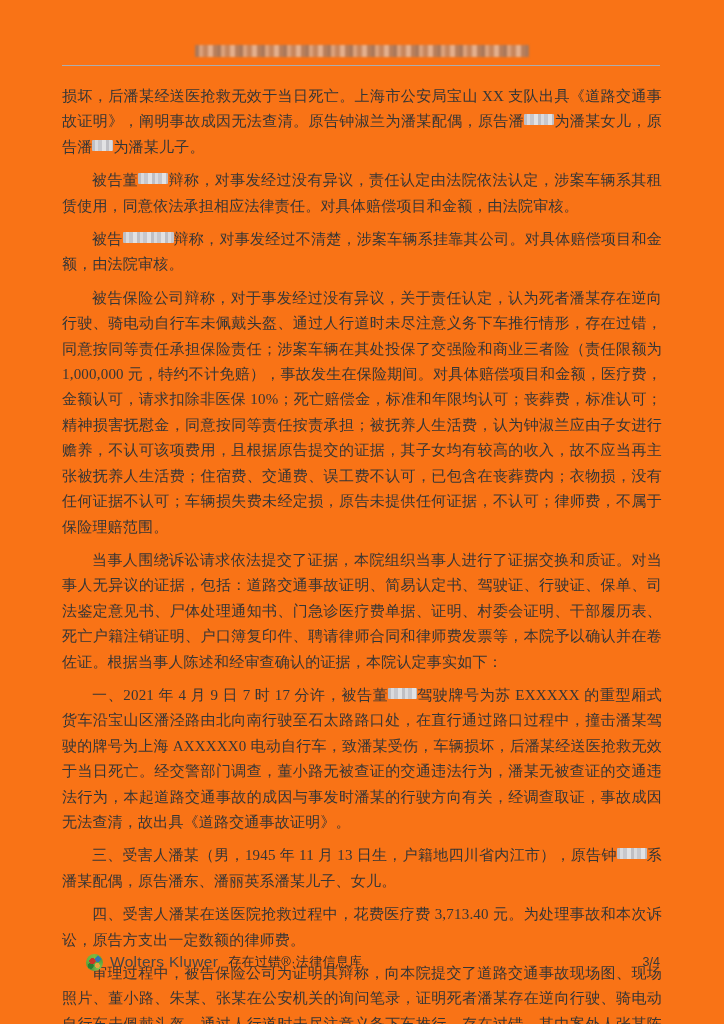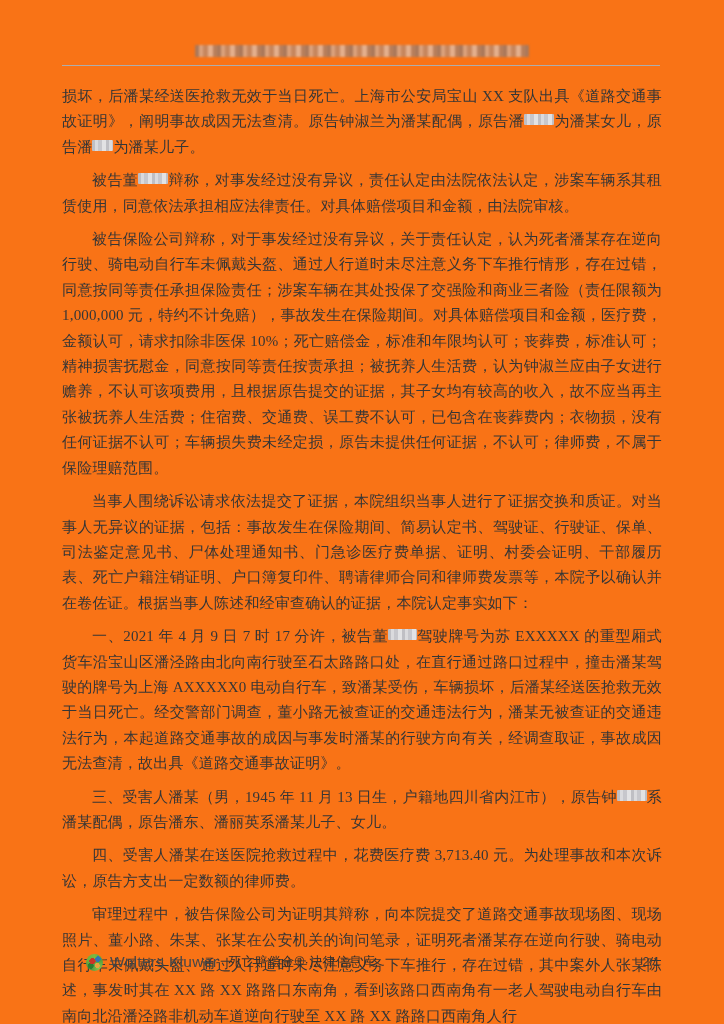--- a/index.html
+++ b/index.html
@@ -83,30 +83,31 @@
 <div class="page">
 
   <header class="doc-header">
     <div class="title-redact"></div>
     <div class="header-rule"></div>
   </header>
 
   <main class="content">
       <p class="para">损坏，后潘某经送医抢救无效于当日死亡。上海市公安局宝山 XX 支队出具《道路交通事故证明》，阐明事故成因无法查清。原告钟淑兰为潘某配偶，原告潘<span class="redact" style="width: 2em;"></span>为潘某女儿，原告潘<span class="redact" style="width: 1.4em;"></span>为潘某儿子。</p>
       <p class="para indent">被告董<span class="redact" style="width: 2em;"></span>辩称，对事发经过没有异议，责任认定由法院依法认定，涉案车辆系其租赁使用，同意依法承担相应法律责任。对具体赔偿项目和金额，由法院审核。</p>
+      <p class="para indent">被告<span class="redact" style="width: 3.4em;"></span>辩称，对事发经过不清楚，涉案车辆系挂靠其公司。对具体赔偿项目和金额，由法院审核。</p>
       <p class="para indent">被告保险公司辩称，对于事发经过没有异议，关于责任认定，认为死者潘某存在逆向行驶、骑电动自行车未佩戴头盔、通过人行道时未尽注意义务下车推行情形，存在过错，同意按同等责任承担保险责任；涉案车辆在其处投保了交强险和商业三者险（责任限额为 1,000,000 元，特约不计免赔），事故发生在保险期间。对具体赔偿项目和金额，医疗费，金额认可，请求扣除非医保 10%；死亡赔偿金，标准和年限均认可；丧葬费，标准认可；精神损害抚慰金，同意按同等责任按责承担；被抚养人生活费，认为钟淑兰应由子女进行赡养，不认可该项费用，且根据原告提交的证据，其子女均有较高的收入，故不应当再主张被抚养人生活费；住宿费、交通费、误工费不认可，已包含在丧葬费内；衣物损，没有任何证据不认可；车辆损失费未经定损，原告未提供任何证据，不认可；律师费，不属于保险理赔范围。</p>
-      <p class="para indent">当事人围绕诉讼请求依法提交了证据，本院组织当事人进行了证据交换和质证。对当事人无异议的证据，包括：事故发生在保险期间、简易认定书、驾驶证、行驶证、保单、司法鉴定意见书、尸体处理通知书、门急诊医疗费单据、证明、村委会证明、干部履历表、死亡户籍注销证明、户口簿复印件、聘请律师合同和律师费发票等，本院予以确认并在卷佐证。根据当事人陈述和经审查确认的证据，本院认定事实如下：</p>
+      <p class="para indent">当事人围绕诉讼请求依法提交了证据，本院组织当事人进行了证据交换和质证。对当事人无异议的证据，包括：道路交通事故证明、简易认定书、驾驶证、行驶证、保单、司法鉴定意见书、尸体处理通知书、门急诊医疗费单据、证明、村委会证明、干部履历表、死亡户籍注销证明、户口簿复印件、聘请律师合同和律师费发票等，本院予以确认并在卷佐证。根据当事人陈述和经审查确认的证据，本院认定事实如下：</p>
       <p class="para indent">一、2021 年 4 月 9 日 7 时 17 分许，被告董<span class="redact" style="width: 1.9em;"></span>驾驶牌号为苏 EXXXXX 的重型厢式货车沿宝山区潘泾路由北向南行驶至石太路路口处，在直行通过路口过程中，撞击潘某驾驶的牌号为上海 AXXXXX0 电动自行车，致潘某受伤，车辆损坏，后潘某经送医抢救无效于当日死亡。经交警部门调查，董小路无被查证的交通违法行为，潘某无被查证的交通违法行为，本起道路交通事故的成因与事发时潘某的行驶方向有关，经调查取证，事故成因无法查清，故出具《道路交通事故证明》。</p>
       <p class="para indent">三、受害人潘某（男，1945 年 11 月 13 日生，户籍地四川省内江市），原告钟<span class="redact" style="width: 2em;"></span>系潘某配偶，原告潘东、潘丽英系潘某儿子、女儿。</p>
       <p class="para indent">四、受害人潘某在送医院抢救过程中，花费医疗费 3,713.40 元。为处理事故和本次诉讼，原告方支出一定数额的律师费。</p>
       <p class="para indent">审理过程中，被告保险公司为证明其辩称，向本院提交了道路交通事故现场图、现场照片、董小路、朱某、张某在公安机关的询问笔录，证明死者潘某存在逆向行驶、骑电动自行车未佩戴头盔、通过人行道时未尽注意义务下车推行，存在过错，其中案外人张某陈述，事发时其在 XX 路 XX 路路口东南角，看到该路口西南角有一老人驾驶电动自行车由南向北沿潘泾路非机动车道逆向行驶至 XX 路 XX 路路口西南角人行</p>
     </main>
 
   <footer class="doc-footer">
     <div class="brand">
       <span class="wk-logo"></span>
       <span class="brand-name">Wolters Kluwer</span>
-      <span class="brand-product">死亡赔偿金®·法律信息库</span>
+      <span class="brand-product">存在过错®·法律信息库</span>
     </div>
-    <div class="page-num">2/1</div>
+    <div class="page-num">3/4</div>
   </footer>
 
 </div>
 
 </body></html>

